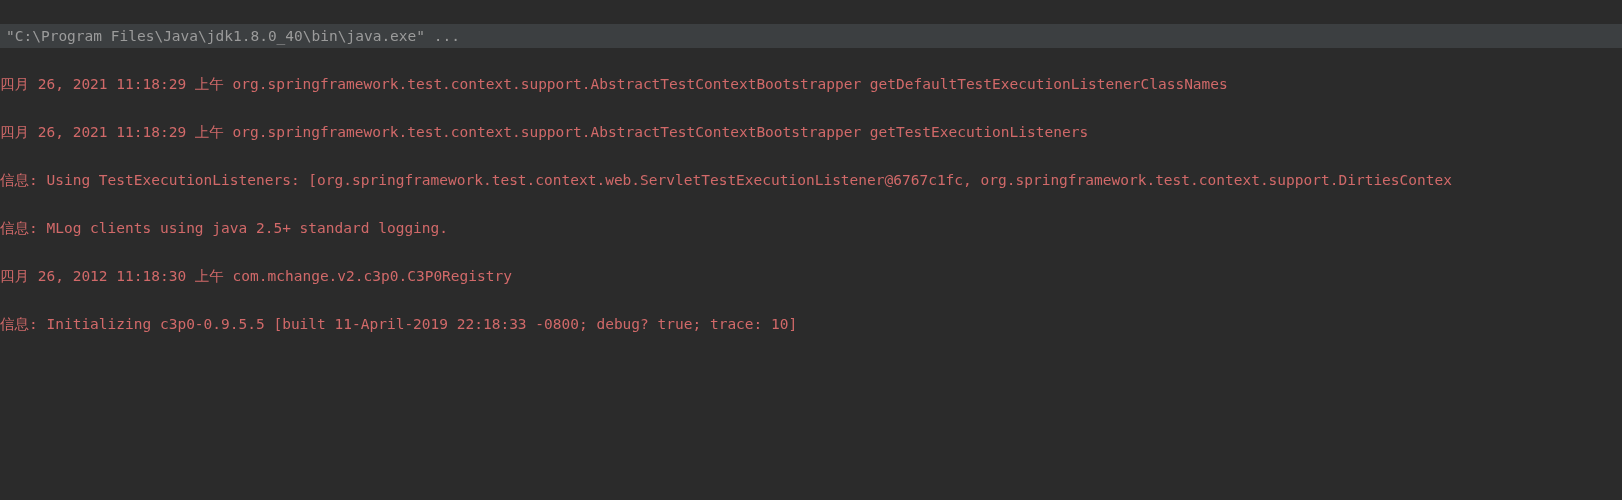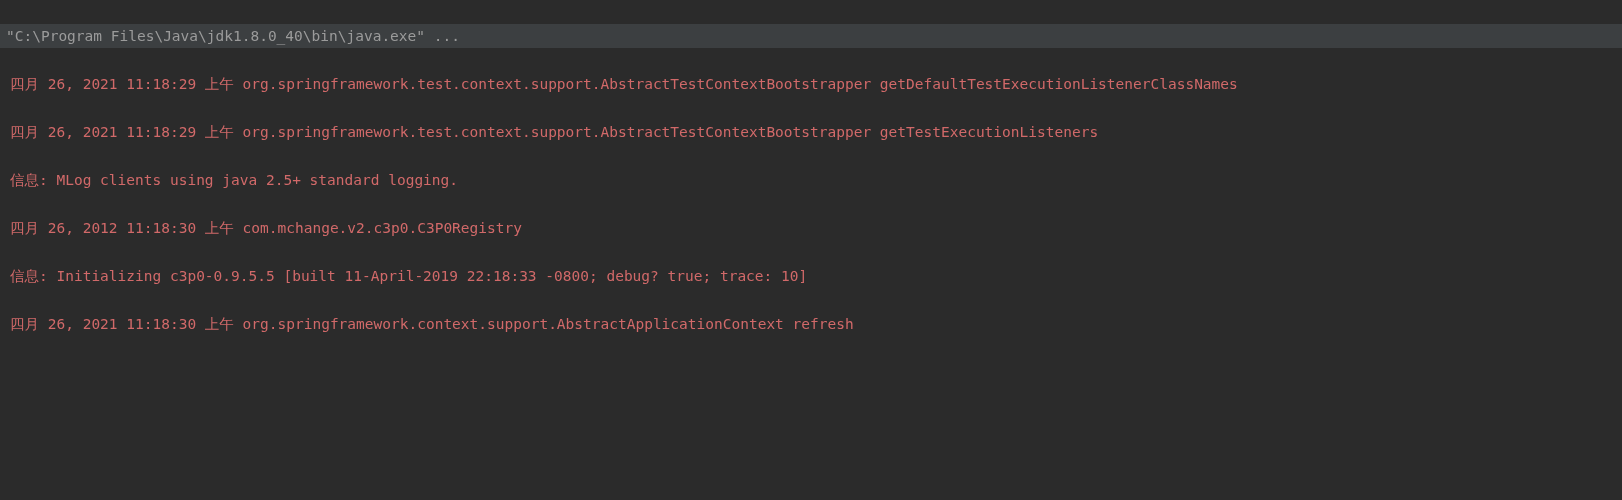--- a/index.html
+++ b/index.html
@@ -17,37 +17,36 @@
     padding: 0;
     white-space: pre;
     position: relative;
   }
   .hdr {
     color: #9b9b9b;
     background: #3c3f41;
     padding-left: 6px;
   }
   .line {
-    padding-left: 10px;
   }
   .red {
     color: #d16969;
   }
 </style>
 </head>
 <body>
 
 <div class="console">
 <div class="hdr">"C:\Program Files\Java\jdk1.8.0_40\bin\java.exe" ...</div>
 <div class="line red">四月 26, 2021 11:18:29 上午 org.springframework.test.context.support.AbstractTestContextBootstrapper getDefaultTestExecutionListenerClassNames</div>
 <div class="line red">四月 26, 2021 11:18:29 上午 org.springframework.test.context.support.AbstractTestContextBootstrapper getTestExecutionListeners</div>
+<div class="line red">信息: Using TestExecutionListeners: [org.springframework.test.context.web.ServletTestExecutionListener@6767c1fc, org.springframework.test.context.support.DirtiesContex</div>
 <div class="line red">信息: MLog clients using java 2.5+ standard logging.</div>
 <div class="line red">四月 26, 2012 11:18:30 上午 com.mchange.v2.c3p0.C3P0Registry</div>
 <div class="line red">信息: Initializing c3p0-0.9.5.5 [built 11-April-2019 22:18:33 -0800; debug? true; trace: 10]</div>
-<div class="line red">四月 26, 2021 11:18:30 上午 org.springframework.context.support.AbstractApplicationContext refresh</div>
 
 
 
 
 
 
 
 
 
 

